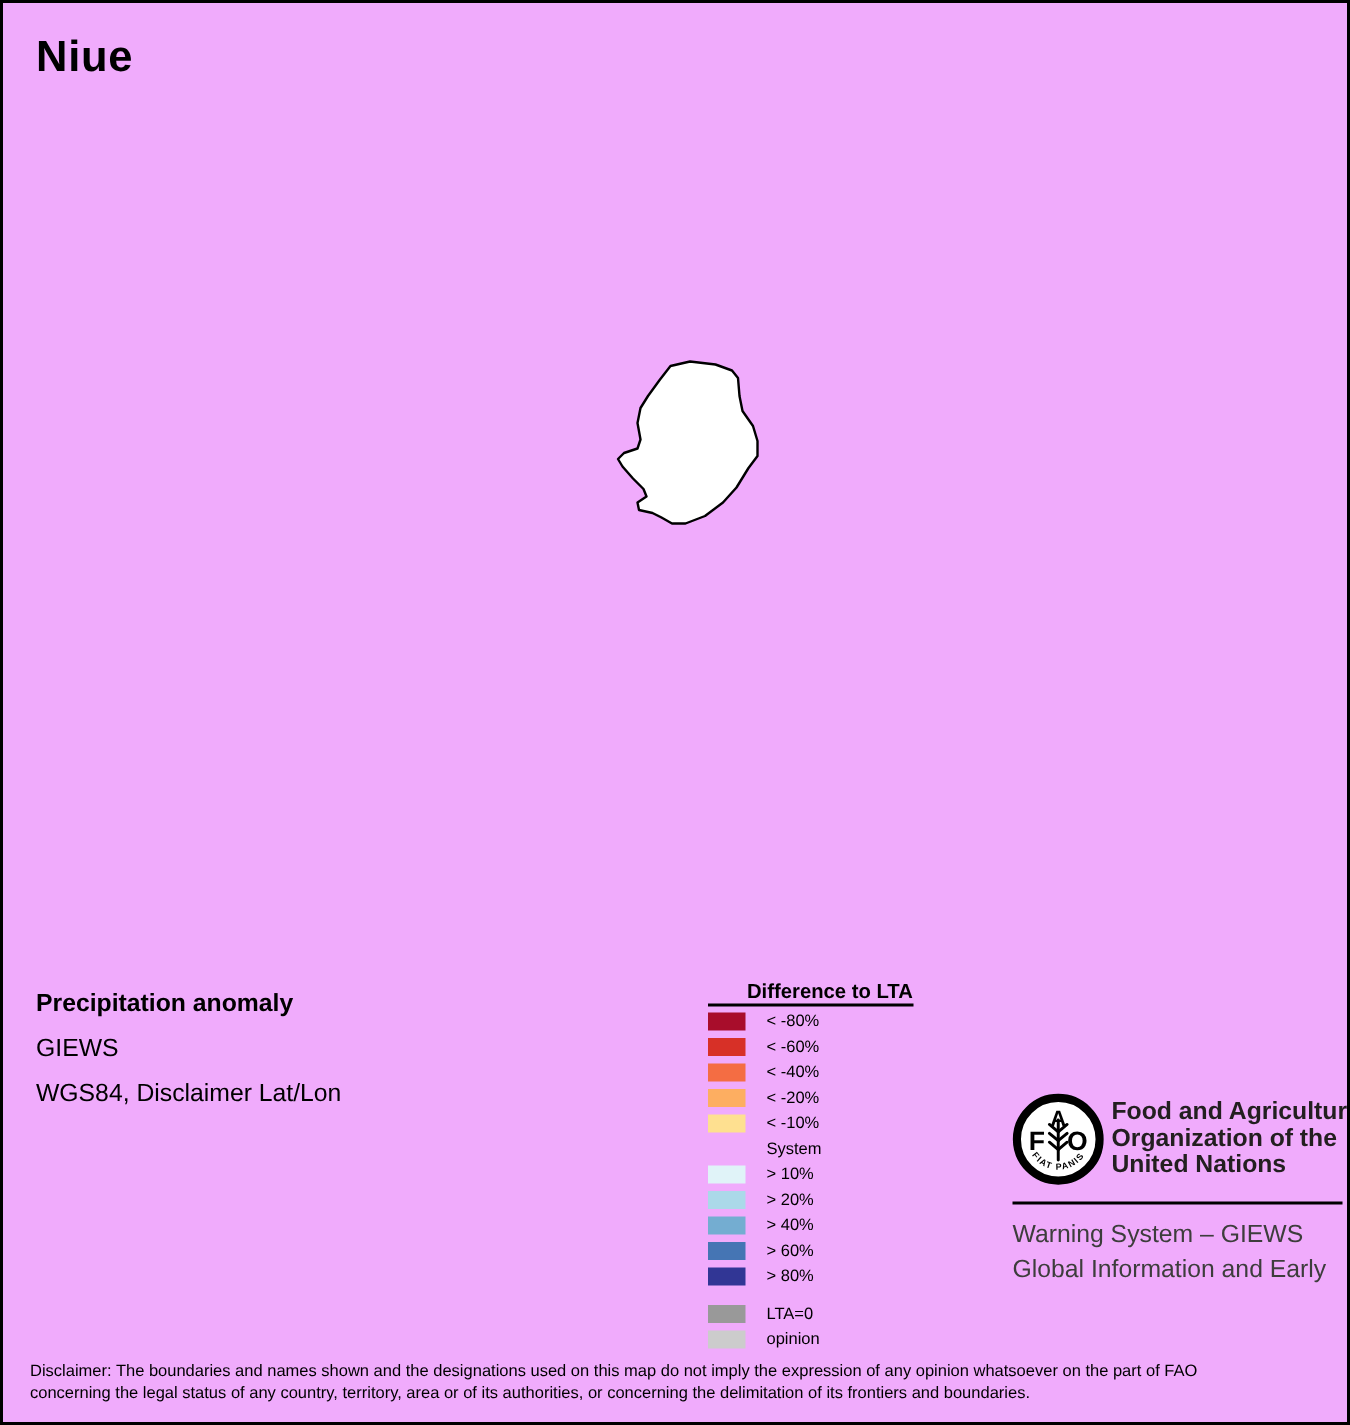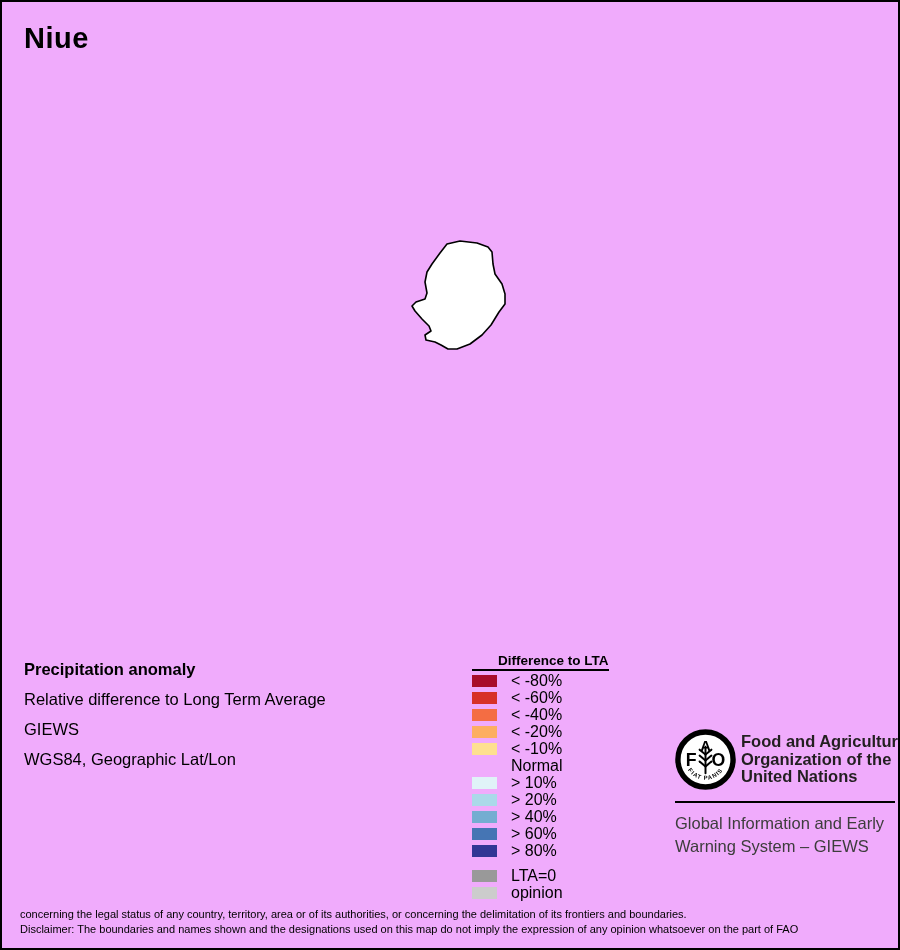--- a/index.html
+++ b/index.html
@@ -64,21 +64,21 @@
   }
   .legend-row.gap { margin-top: 8px; }
   .swatch {
     width: 25px;
     height: 12px;
     display: inline-block;
     flex: 0 0 25px;
   }
   .legend-label {
     margin-left: 14px;
-    font-size: 16px;
+    font-size: 11px;
     white-space: nowrap;
   }
 
   .fao-logo {
     position: absolute;
     left: 672px;
     top: 726px;
   }
   .fao-org {
     position: absolute;
@@ -127,23 +127,22 @@
 
   <svg class="island-svg" width="120" height="132" viewBox="0 0 120 132" xmlns="http://www.w3.org/2000/svg">
     <path d="M45,12 L58,9 L75,11 L86,15 L90,20 L91,32 L93,42 L100,52 L103,62 L103,72
              L97,80 L89,93 L80,103 L68,112 L55,117 L46,117 L39,113 L33,110 L24,108
              L23,103 L29,99 L27,94 L20,87 L13,79 L10,74 L14,70 L23,67 L25,61 L23,50
              L25,40 L30,32 L38,21 Z" fill="#ffffff" stroke="#000000" stroke-width="1.6" stroke-linejoin="round"></path>
   </svg>
 
   <div class="info-block">
     <div class="line-bold">Precipitation anomaly</div>
-    <div>Relative difference to Long Term Average</div>
     <div>GIEWS</div>
-    <div>WGS84, Geographic Lat/Lon</div>
+    <div>WGS84, Disclaimer Lat/Lon</div>
   </div>
 
   <div class="legend-title">Difference to LTA</div>
   <div class="legend-rows">
       <div class="legend-row">
         <span class="swatch" style="background: rgb(168, 13, 43);"></span>
         <span class="legend-label">&lt; -80%</span>
       </div>
       <div class="legend-row">
         <span class="swatch" style="background: rgb(215, 48, 39);"></span>
@@ -156,21 +155,21 @@
       <div class="legend-row">
         <span class="swatch" style="background: rgb(253, 174, 97);"></span>
         <span class="legend-label">&lt; -20%</span>
       </div>
       <div class="legend-row">
         <span class="swatch" style="background: rgb(254, 224, 144);"></span>
         <span class="legend-label">&lt; -10%</span>
       </div>
       <div class="legend-row">
         <span class="swatch" style="visibility: hidden;"></span>
-        <span class="legend-label">Normal</span>
+        <span class="legend-label">System</span>
       </div>
       <div class="legend-row">
         <span class="swatch" style="background: rgb(224, 243, 248);"></span>
         <span class="legend-label">&gt; 10%</span>
       </div>
       <div class="legend-row">
         <span class="swatch" style="background: rgb(171, 217, 233);"></span>
         <span class="legend-label">&gt; 20%</span>
       </div>
       <div class="legend-row">
@@ -220,22 +219,22 @@
 
   <div class="fao-org">
     <div>Food and Agriculture</div>
     <div>Organization of the</div>
     <div>United Nations</div>
   </div>
 
   <div class="fao-divider"></div>
 
   <div class="giews-block">
+    <div>Warning System – GIEWS</div>
     <div>Global Information and Early</div>
-    <div>Warning System – GIEWS</div>
   </div>
 
   <div class="disclaimer">
+    <div>Disclaimer: The boundaries and names shown and the designations used on this map do not imply the expression of any opinion whatsoever on the part of FAO</div>
     <div>concerning the legal status of any country, territory, area or of its authorities, or concerning the delimitation of its frontiers and boundaries.</div>
-    <div>Disclaimer: The boundaries and names shown and the designations used on this map do not imply the expression of any opinion whatsoever on the part of FAO</div>
   </div>
 
 </div>
 
 </body></html>

